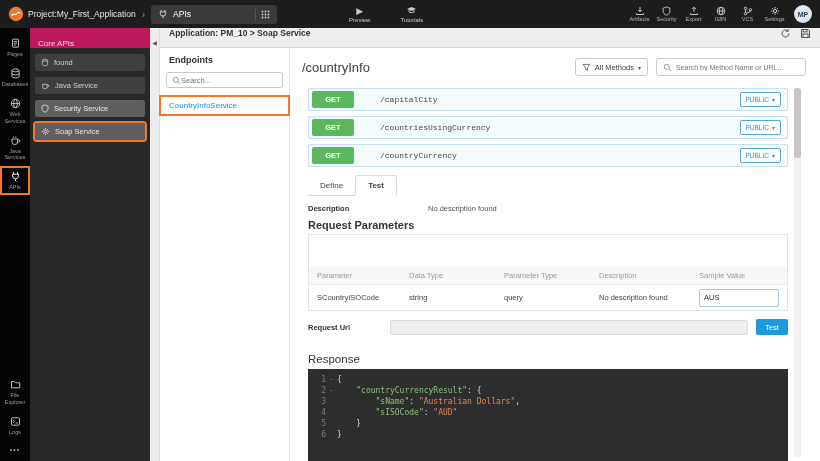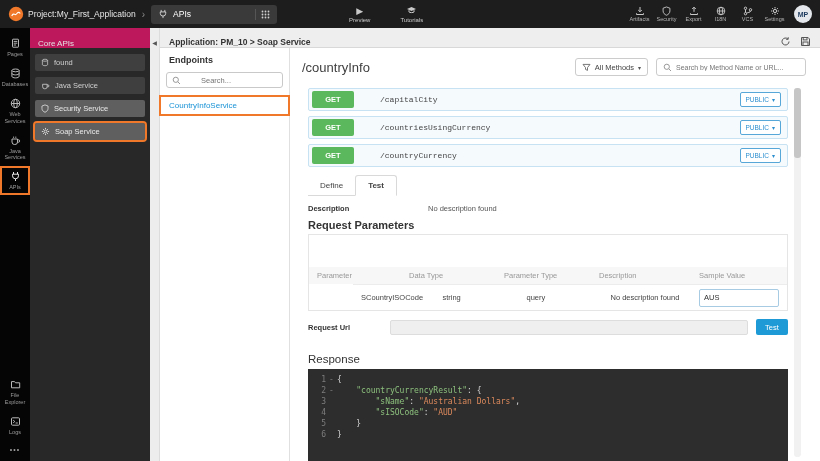--- a/index.html
+++ b/index.html
@@ -49,30 +49,30 @@
   .core-item.lighter { background:#5f5f5f; color:#e9e9e9; }
   .core-item.selected { background:#5f5f5f; color:#e9e9e9; outline:2px solid #f0782a; outline-offset:0; }
 
   
   .strip { position:absolute; left:150px; top:28px; width:10px; height:433px; background:#ededed;
            border-right:1px solid #dcdcdc; text-align:center; }
   .strip .arrow { display:block; font-size:6px; color:#555; margin-top:11px; }
 
   
   .appheader { position:absolute; left:160px; top:28px; width:660px; height:20px; background:#eeeeee;
-               border-bottom:1px solid #d8d8d8; display:flex; align-items:flex-end; padding:0 9px;gap:12px; }
+               border-bottom:1px solid #d8d8d8; display:flex; align-items:flex-start; padding:0 9px;gap:12px; }
   .crumb { font-size:8.5px; font-weight:bold; color:#333; }
   .hdr-icons { margin-left:auto; display:flex; gap:9px; align-items:center; }
 
   
   .endpoints { position:absolute; left:160px; top:48px; width:130px; height:460px; background:#fff;
                border-right:1px solid #e0e0e0; padding-top:7px; }
   .ep-title { font-size:9px; font-weight:bold; color:#333; padding:0 9px; }
   .ep-search { margin:7px 6px 0; height:16px; border:1px solid #c9c9c9; border-radius:3px;
-               display:flex; align-items:center; gap:20px; padding:0 5px; background:#fff; }
+               display:flex; align-items:center; gap:0; padding:0 5px; background:#fff; }
   .ep-search input { border:none; outline:none; width:92px; font-size:7.5px; color:#666; background:transparent; }
   .ep-item { margin-top:8px; height:19px; display:flex; align-items:center; padding:0 9px;
              font-size:8px; color:#1a93d6; }
   .ep-item.annotated { outline:2px solid #f0782a; outline-offset:-1px; }
 
   
   .detail { position:absolute; left:290px; top:48px; width:530px; height:413px; background:#fff; }
   .d-header { display:flex; align-items:center; gap:8px; padding:10px 14px 10px 12px; }
   .d-title { font-size:13px; color:#3e3e3e; flex:1; }
   .methods-dd { height:18px; border:1px solid #ccc; border-radius:3px; background:#fff;
@@ -99,21 +99,21 @@
                 background:#fff; font-weight:bold; }
 
   .desc-row { margin:8px 0 0 18px; display:flex; font-size:7.5px; }
   .desc-label { font-weight:bold; color:#333; width:120px; }
   .desc-value { color:#555; }
 
   .params-title { margin:6px 0 0 18px; font-size:11px; font-weight:bold; color:#333; }
 
   .ptable { margin:3px 0 0 18px; width:480px; border:1px solid #e5e5e5; font-size:7.5px; }
   .pt-head { display:flex; align-items:center; height:17px; background:#f7f7f7; color:#999;margin-top:32px; }
-  .pt-row { display:flex; align-items:center; height:26px; color:#444; border-top:1px solid #ececec;margin-left:44px; }
+  .pt-row { display:flex; align-items:center; height:26px; color:#444; border-top:1px solid #ececec; }
   .c1 { width:100px; padding-left:8px; } .c2 { width:95px; } .c3 { width:95px; }
   .c4 { width:100px; } .c5 { flex:1; padding-right:8px; }
   .sample-input { width:80px; height:17px; border:1px solid #a7cbe2; border-radius:2px;
                   font-size:7.5px; padding:8px 4px; color:#333; font-family:"Liberation Sans",sans-serif; }
 
   .url-row { margin:8px 0 0 18px; width:480px; display:flex; align-items:center; }
   .url-label { width:82px; font-size:7.5px; font-weight:bold; color:#333; }
   .url-input { width:358px; height:15px; background:#efefef; border:1px solid #ddd; border-radius:2px;
                margin-right:8px; font-size:7px; color:#555; padding:0 4px; }
   .test-btn { width:32px; height:16px; background:#1e9bd7; border:none; border-radius:2px;

